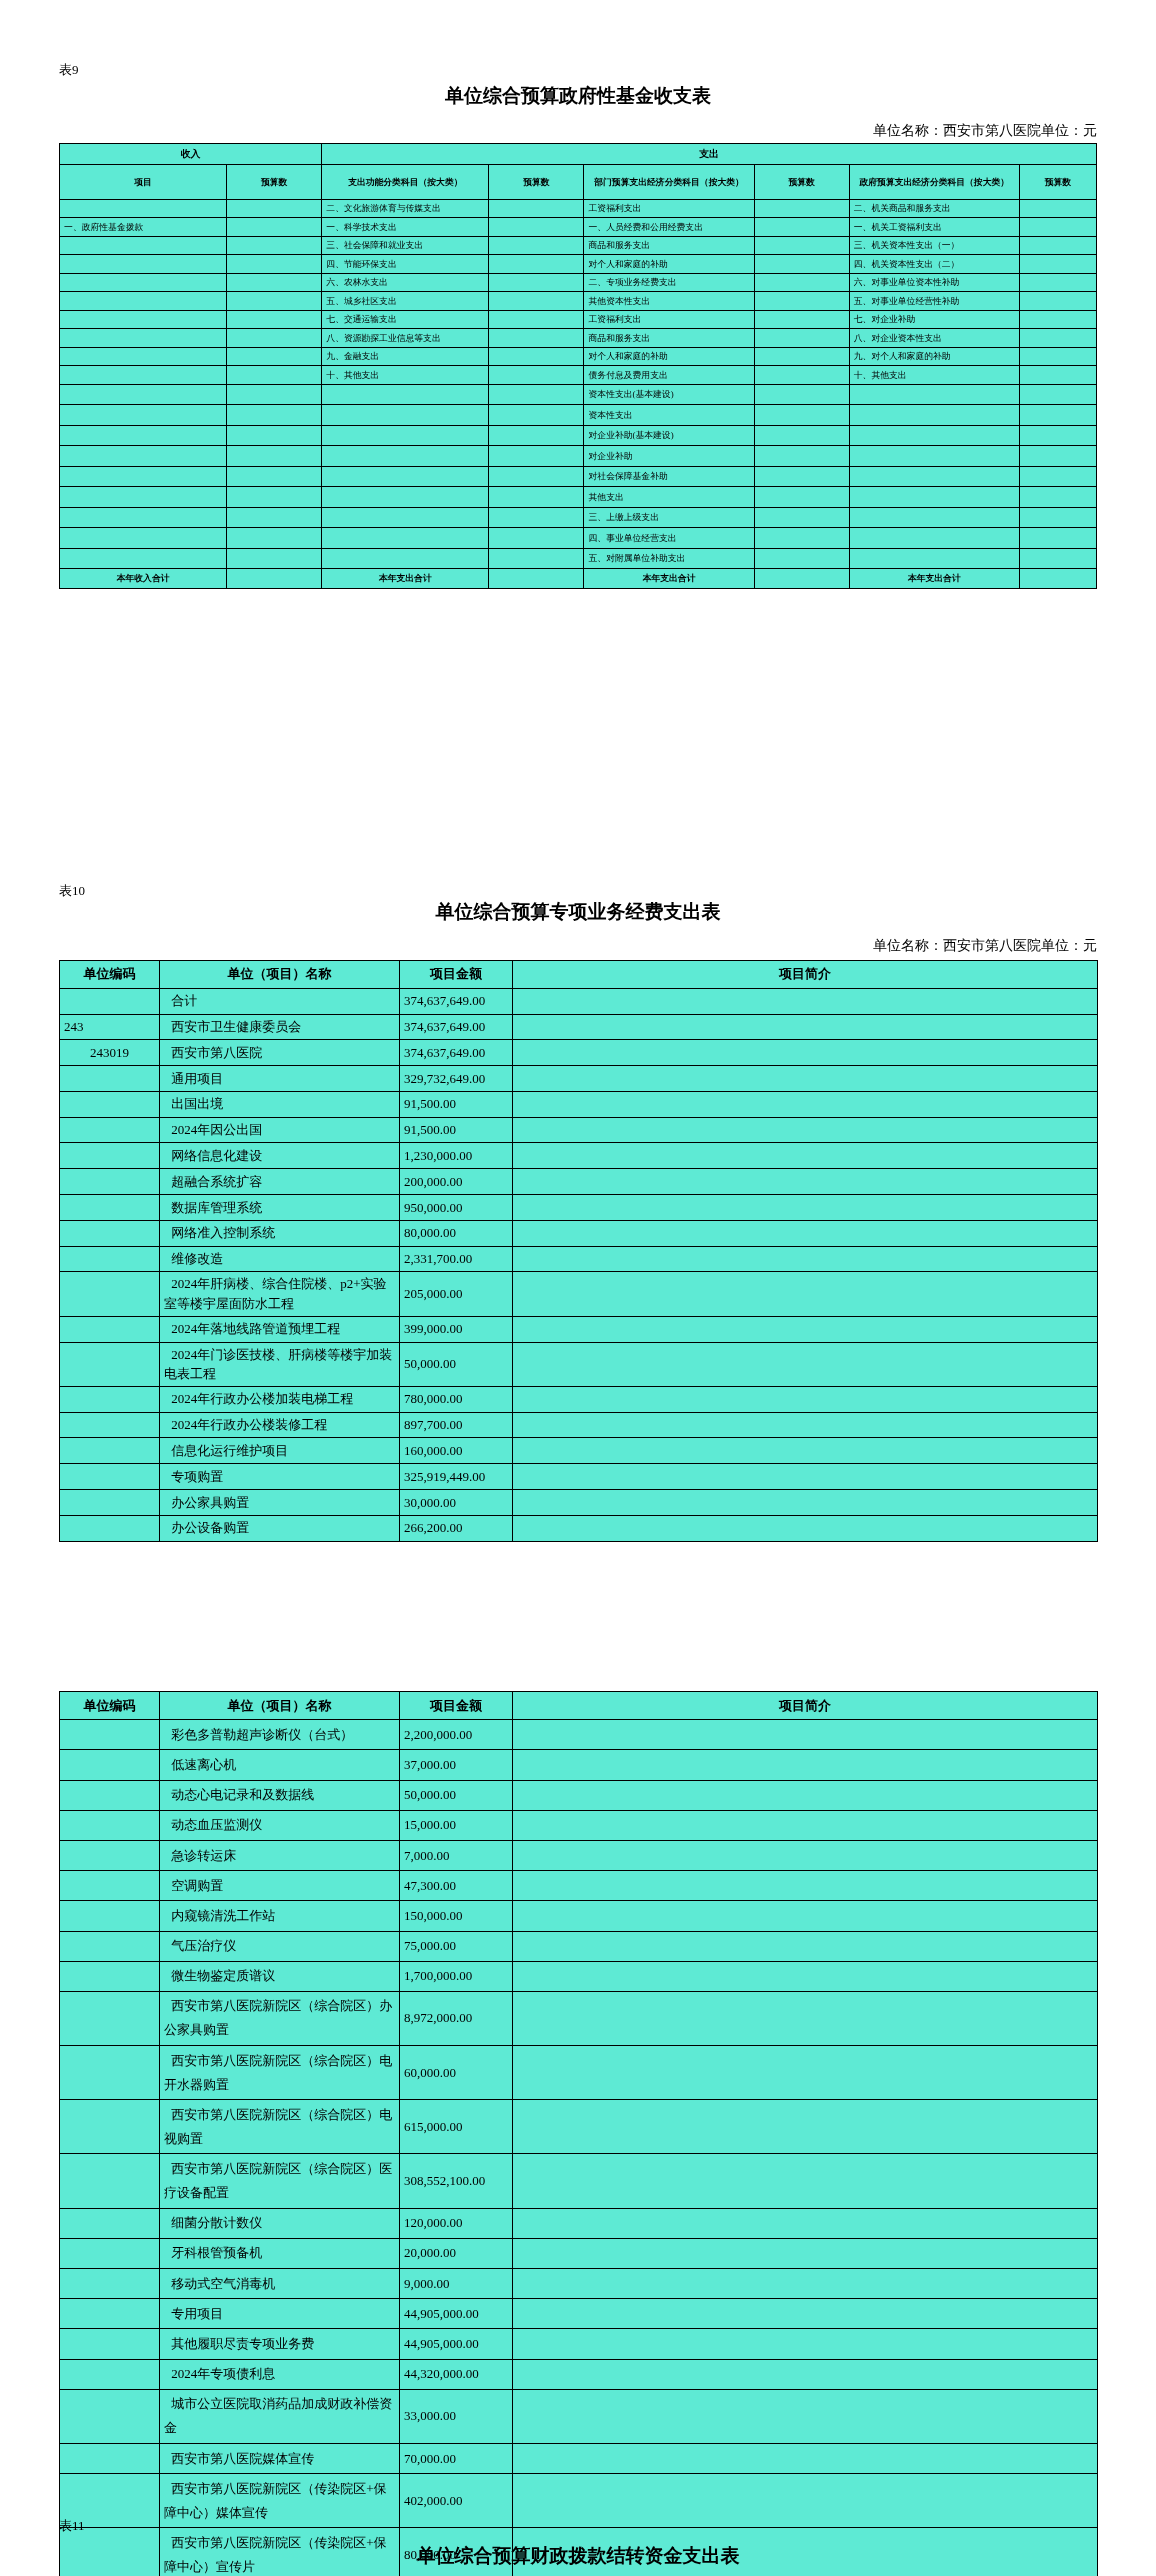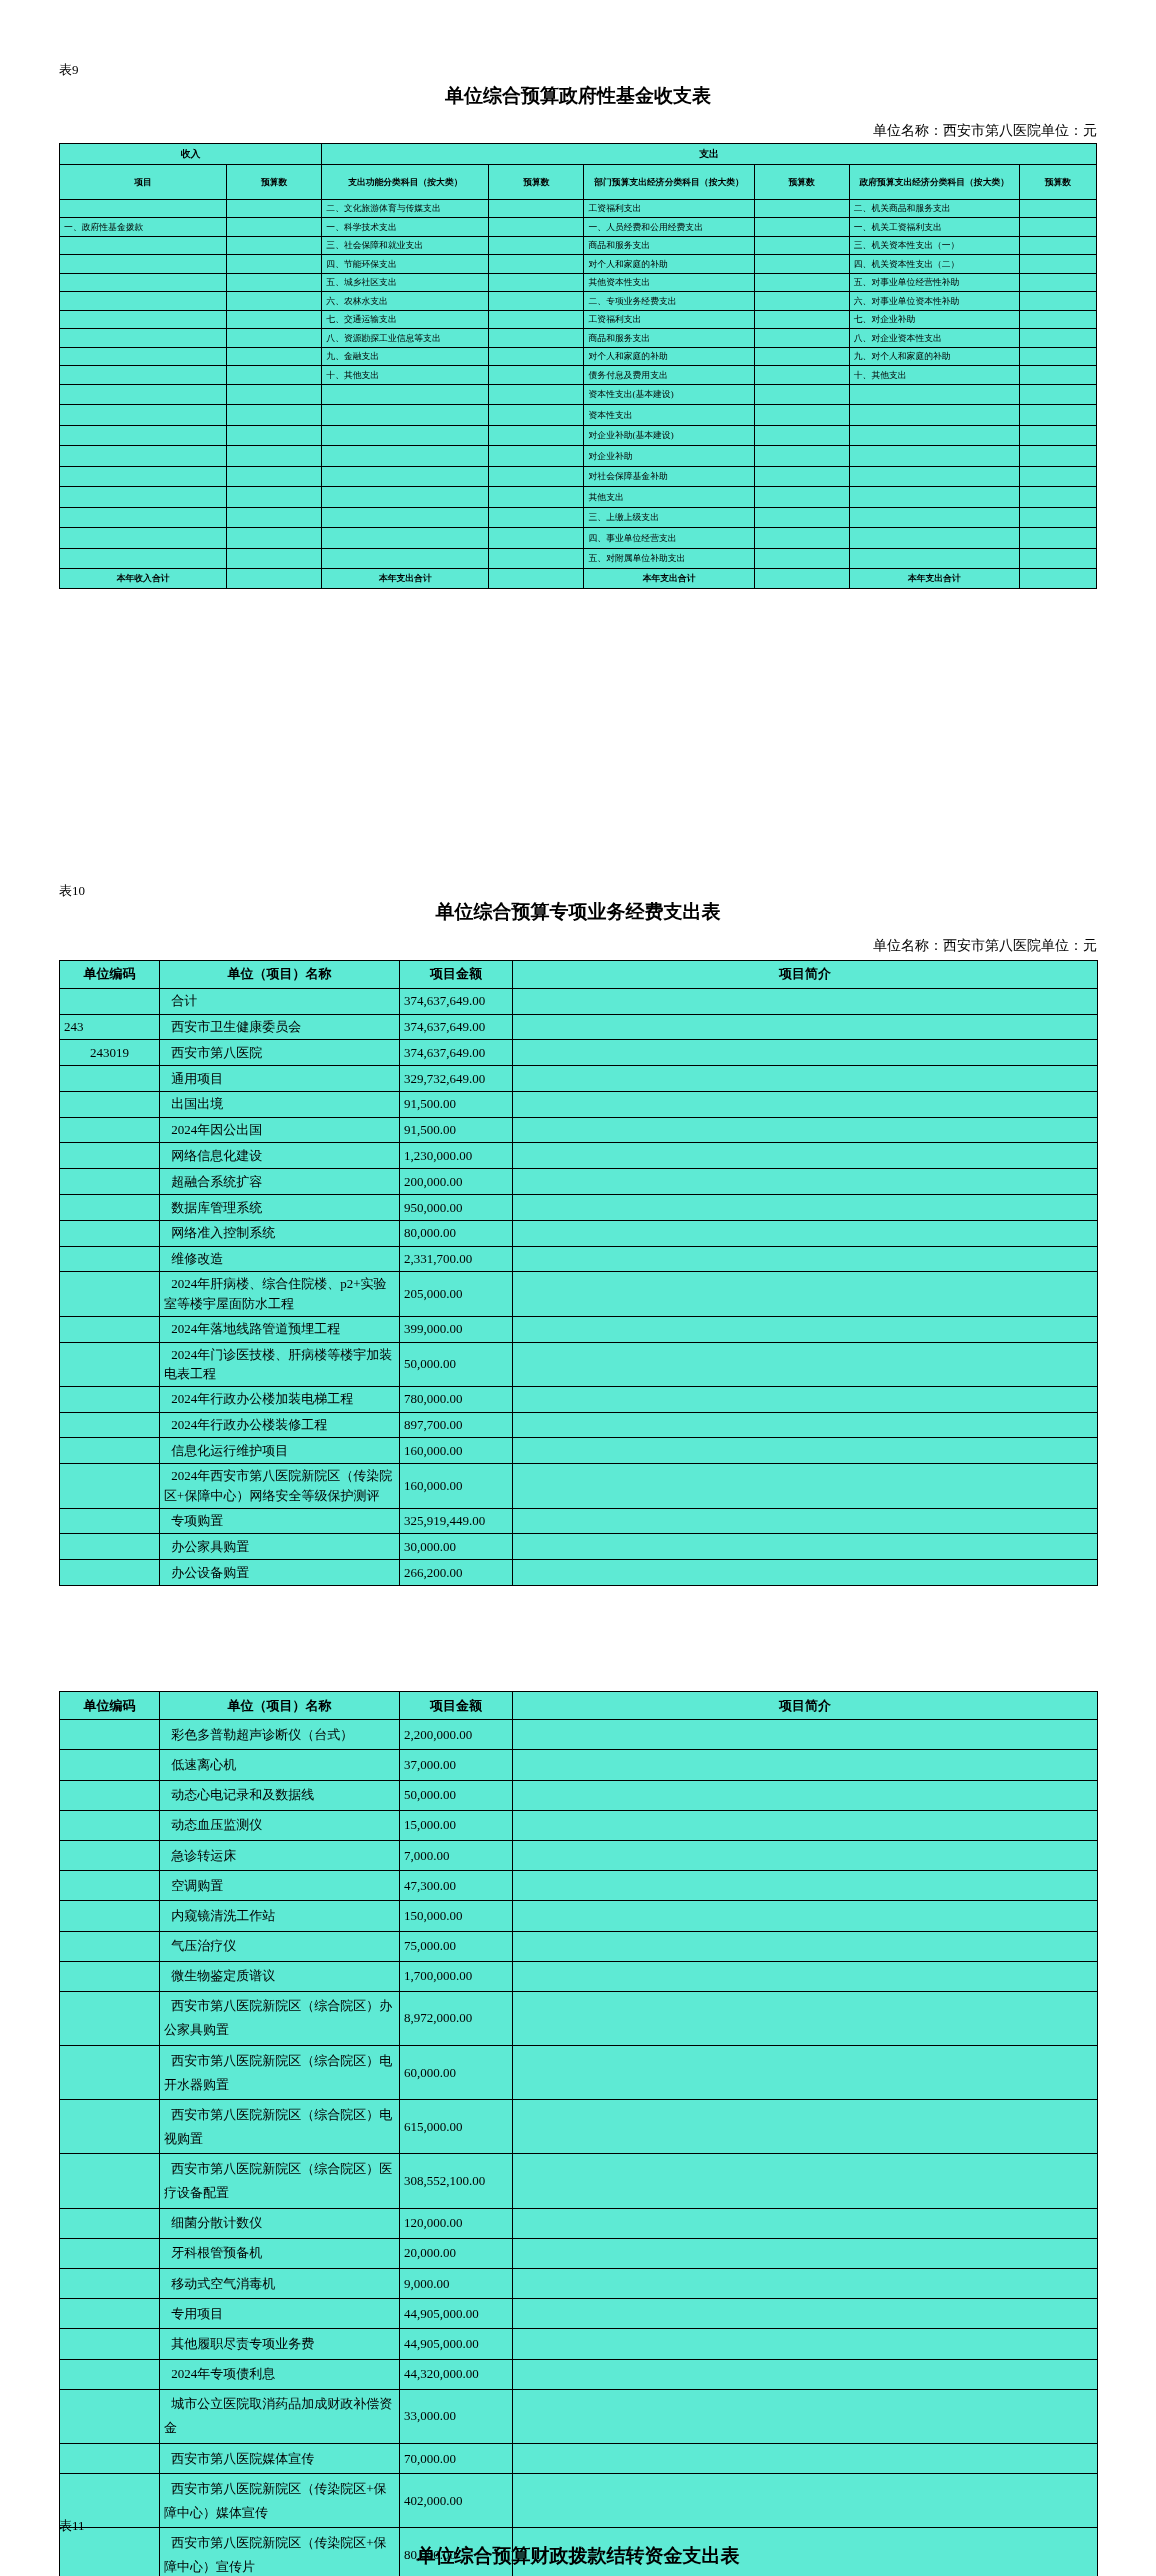--- a/index.html
+++ b/index.html
@@ -110,35 +110,35 @@
           <td class="txt">四、节能环保支出</td>
           <td></td>
           <td class="txt">对个人和家庭的补助</td>
           <td></td>
           <td class="txt">四、机关资本性支出（二）</td>
           <td></td>
         </tr>
         <tr>
           <td class="txt"></td>
           <td></td>
+          <td class="txt">六、农林水支出</td>
+          <td></td>
+          <td class="txt">二、专项业务经费支出</td>
+          <td></td>
+          <td class="txt">六、对事业单位资本性补助</td>
+          <td></td>
+        </tr>
+        <tr>
+          <td class="txt"></td>
+          <td></td>
           <td class="txt">五、城乡社区支出</td>
           <td></td>
           <td class="txt">其他资本性支出</td>
           <td></td>
           <td class="txt">五、对事业单位经营性补助</td>
-          <td></td>
-        </tr>
-        <tr>
-          <td class="txt"></td>
-          <td></td>
-          <td class="txt">六、农林水支出</td>
-          <td></td>
-          <td class="txt">二、专项业务经费支出</td>
-          <td></td>
-          <td class="txt">六、对事业单位资本性补助</td>
           <td></td>
         </tr>
         <tr>
           <td class="txt"></td>
           <td></td>
           <td class="txt">七、交通运输支出</td>
           <td></td>
           <td class="txt">工资福利支出</td>
           <td></td>
           <td class="txt">七、对企业补助</td>
@@ -398,26 +398,20 @@
           <td></td>
         </tr>
         <tr>
           <td class=""></td>
           <td class="name">信息化运行维护项目</td>
           <td class="amt">160,000.00</td>
           <td></td>
         </tr>
         <tr>
           <td class=""></td>
-          <td class="name">2024年西安市第八医院新院区（传染院区+保障中心）网络安全等级保护测评</td>
-          <td class="amt">160,000.00</td>
-          <td></td>
-        </tr>
-        <tr>
-          <td class=""></td>
           <td class="name">专项购置</td>
           <td class="amt">325,919,449.00</td>
           <td></td>
         </tr>
         <tr>
           <td class=""></td>
           <td class="name">办公家具购置</td>
           <td class="amt">30,000.00</td>
           <td></td>
         </tr>

